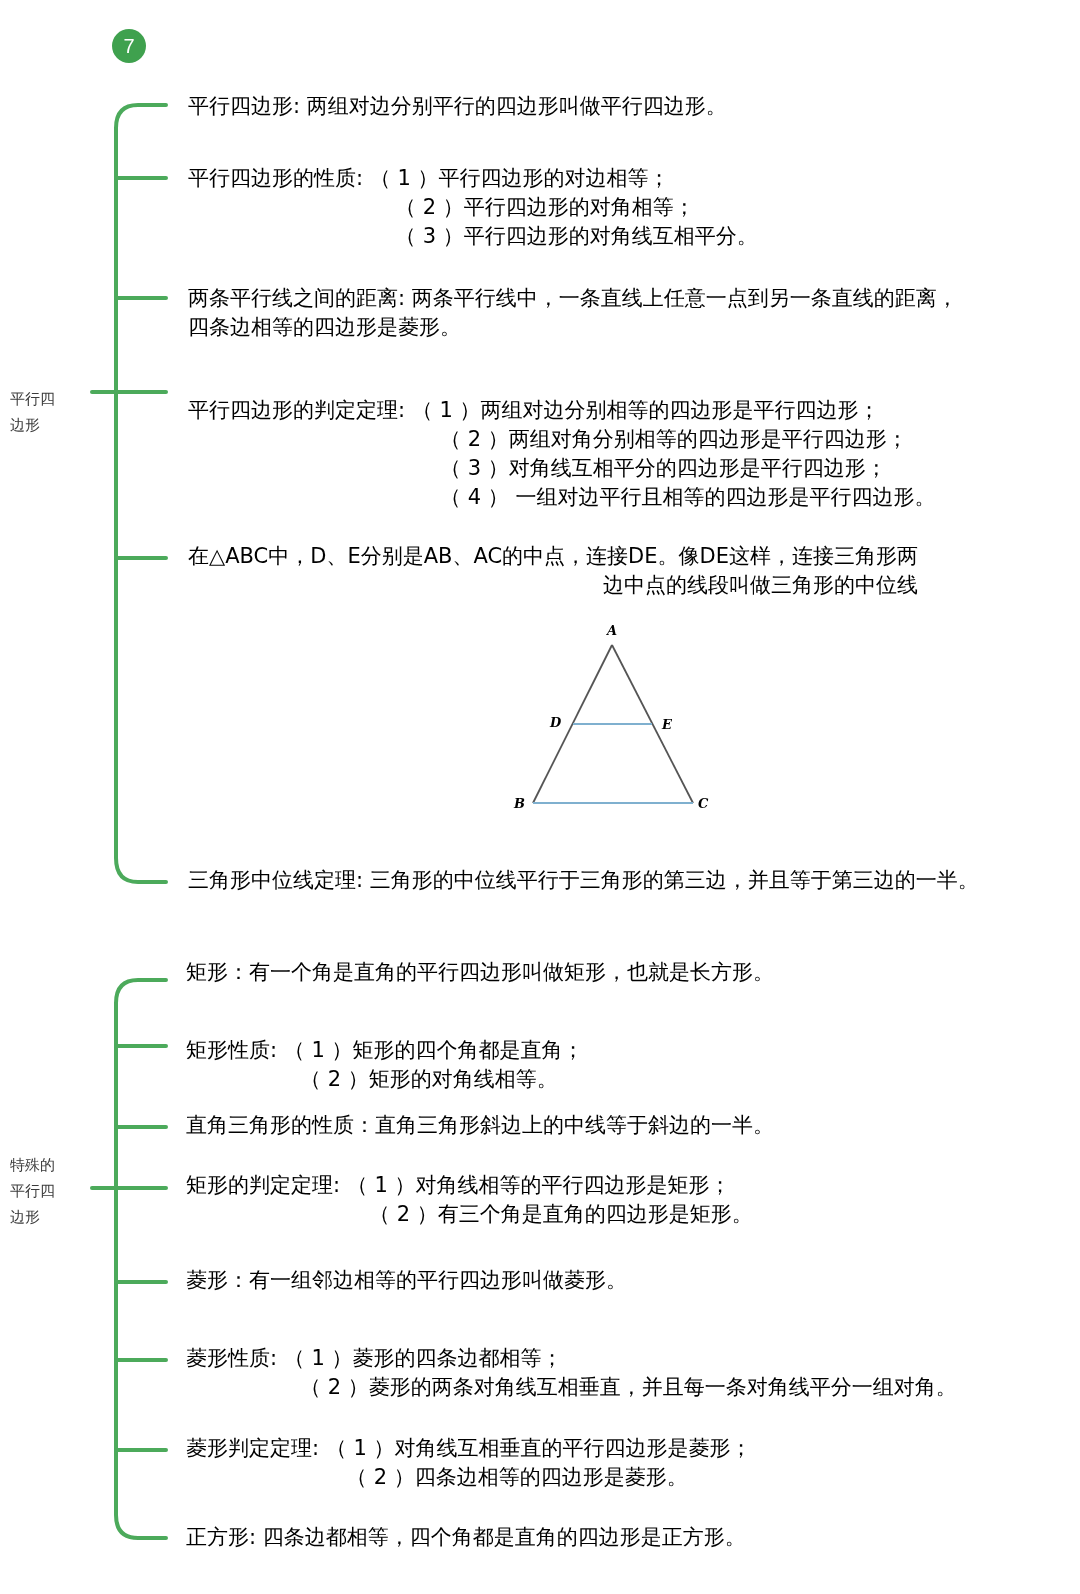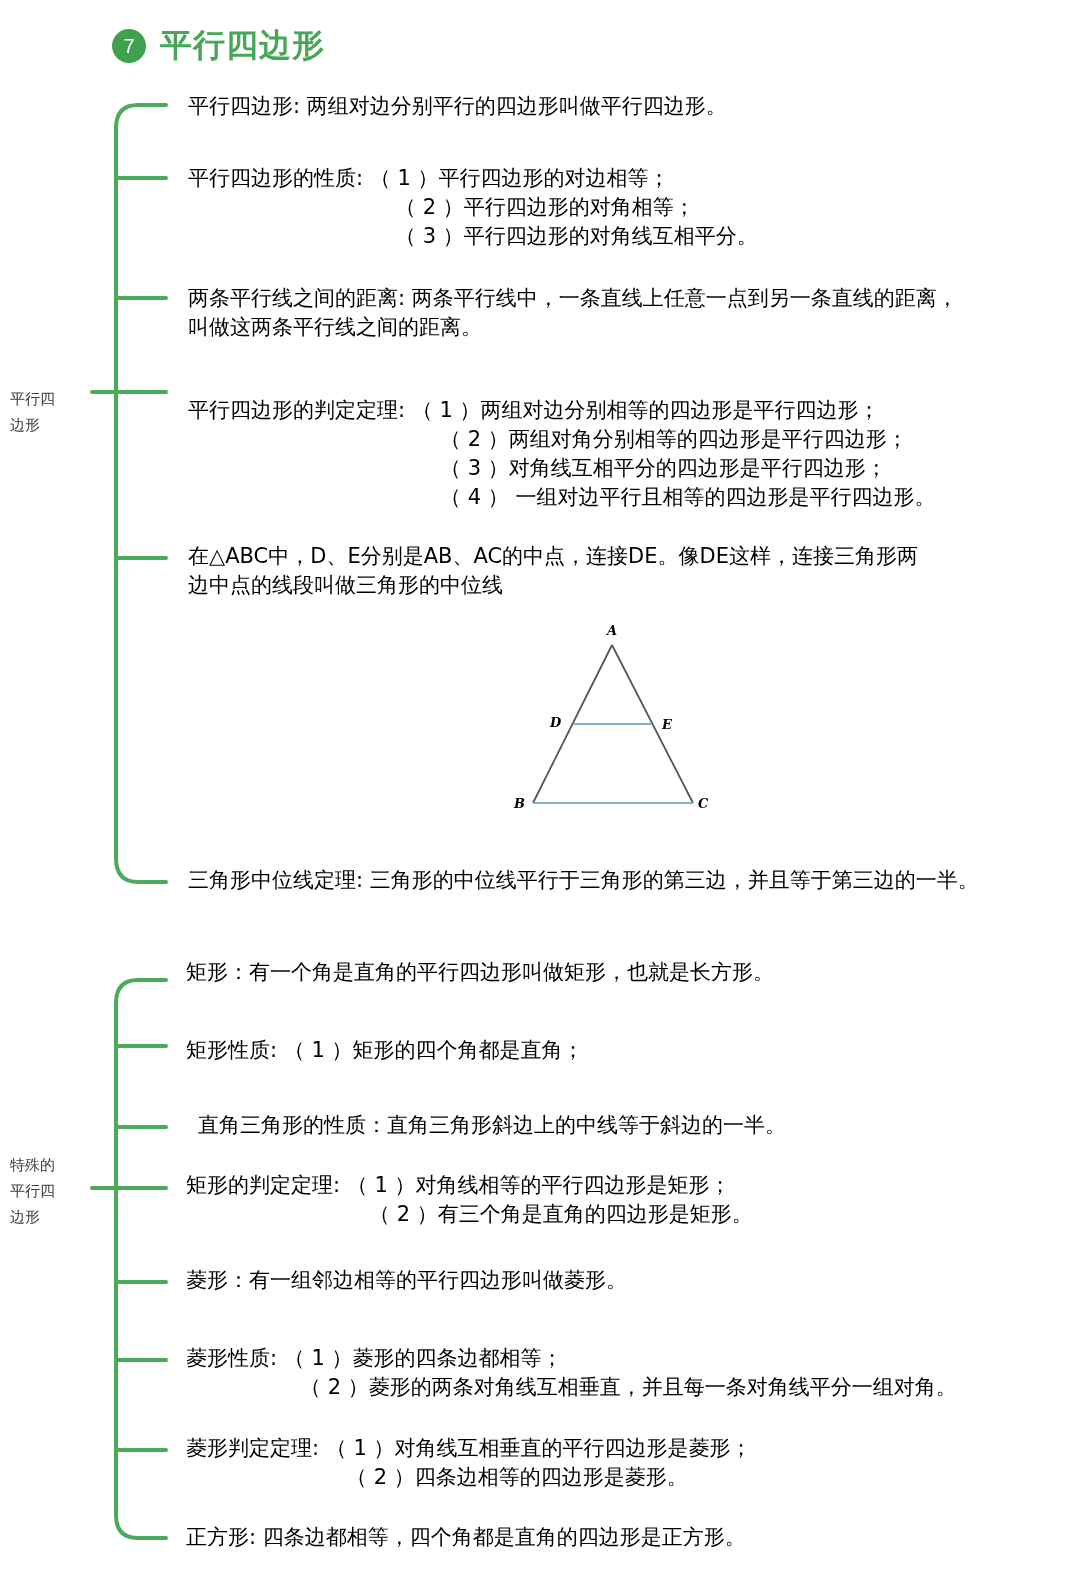--- a/index.html
+++ b/index.html
@@ -33,51 +33,50 @@
     <line x1="116" y1="1127" x2="166" y2="1127"></line>
     <line x1="92" y1="1188" x2="166" y2="1188"></line>
     <line x1="116" y1="1282" x2="166" y2="1282"></line>
     <line x1="116" y1="1360" x2="166" y2="1360"></line>
     <line x1="116" y1="1450" x2="166" y2="1450"></line>
   </g>
 </svg>
 
 <div class="abs title-row">
   <div class="badge">7</div>
-  <div class="title">平行四边形</div>
 </div>
 
 <div class="abs root" style="left:10px; top:386px;">
   <div>平行四</div>
   <div>边形</div>
 </div>
 
 <div class="abs txt" style="left:188px; top:92px;">
   <div>平行四边形: 两组对边分别平行的四边形叫做平行四边形。</div>
 </div>
 
 <div class="abs txt" style="left:188px; top:164px;">
   <div>平行四边形的性质: （ 1 ）平行四边形的对边相等；</div>
   <div style="padding-left:207px">（ 2 ）平行四边形的对角相等；</div>
   <div style="padding-left:207px">（ 3 ）平行四边形的对角线互相平分。</div>
 </div>
 
 <div class="abs txt" style="left:188px; top:284px;">
   <div>两条平行线之间的距离: 两条平行线中，一条直线上任意一点到另一条直线的距离，</div>
-  <div>叫做这两条平行线之间的距离。</div>
+  <div>四条边相等的四边形是菱形。</div>
 </div>
 
 <div class="abs txt" style="left:188px; top:396px;">
   <div>平行四边形的判定定理: （ 1 ）两组对边分别相等的四边形是平行四边形；</div>
   <div style="padding-left:252px">（ 2 ）两组对角分别相等的四边形是平行四边形；</div>
   <div style="padding-left:252px">（ 3 ）对角线互相平分的四边形是平行四边形；</div>
   <div style="padding-left:252px">（ 4 ） 一组对边平行且相等的四边形是平行四边形。</div>
 </div>
 
-<div class="abs txt" style="left:188px; top:542px;">
+<div class="abs txt" style="left:188px; top:542px;text-align:right;">
   <div>在△ABC中，D、E分别是AB、AC的中点，连接DE。像DE这样，连接三角形两</div>
   <div>边中点的线段叫做三角形的中位线</div>
 </div>
 
 <svg class="abs" style="left:500px; top:615px;" width="230" height="210" viewBox="0 0 230 210">
   <line x1="112" y1="30" x2="33" y2="188" stroke="#555" stroke-width="1.8"></line>
   <line x1="112" y1="30" x2="193" y2="188" stroke="#555" stroke-width="1.8"></line>
   <line x1="33" y1="188" x2="193" y2="188" stroke="#7fb0cf" stroke-width="1.8"></line>
   <line x1="73" y1="109" x2="152" y2="109" stroke="#7fb0cf" stroke-width="1.8"></line>
   <text class="lbl" x="107" y="20">A</text>
@@ -96,23 +95,24 @@
   <div>平行四</div>
   <div>边形</div>
 </div>
 
 <div class="abs txt" style="left:186px; top:958px;">
   <div>矩形：有一个角是直角的平行四边形叫做矩形，也就是长方形。</div>
 </div>
 
 <div class="abs txt" style="left:186px; top:1030px;margin-top:6px;">
   <div>矩形性质: （ 1 ）矩形的四个角都是直角；</div>
+  <div style="padding-left:114px">（ 2 ）矩形的对角线相等。</div>
 </div>
 
-<div class="abs txt" style="left:198px; top:1111px;">
+<div class="abs txt" style="left:186px; top:1111px;">
   <div>直角三角形的性质：直角三角形斜边上的中线等于斜边的一半。</div>
 </div>
 
 <div class="abs txt" style="left:186px; top:1171px;">
   <div>矩形的判定定理: （ 1 ）对角线相等的平行四边形是矩形；</div>
   <div style="padding-left:183px">（ 2 ）有三个角是直角的四边形是矩形。</div>
 </div>
 
 <div class="abs txt" style="left:186px; top:1266px;">
   <div>菱形：有一组邻边相等的平行四边形叫做菱形。</div>

